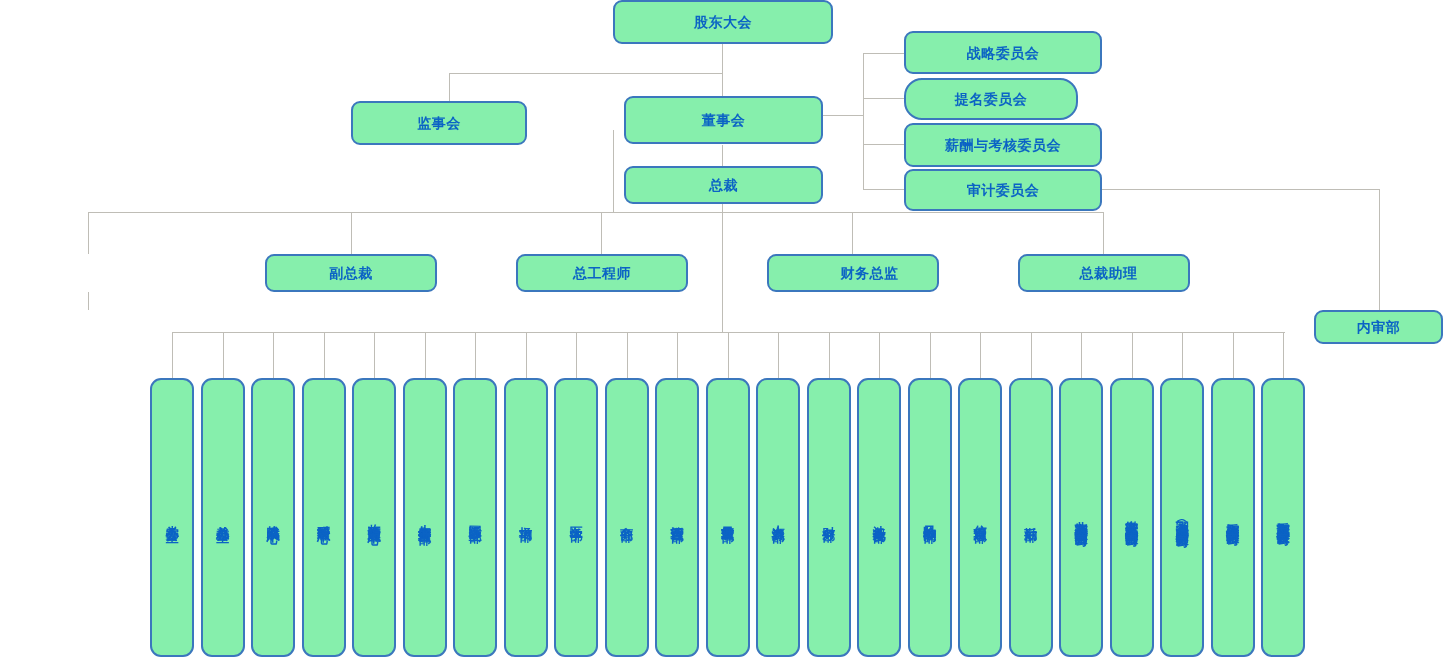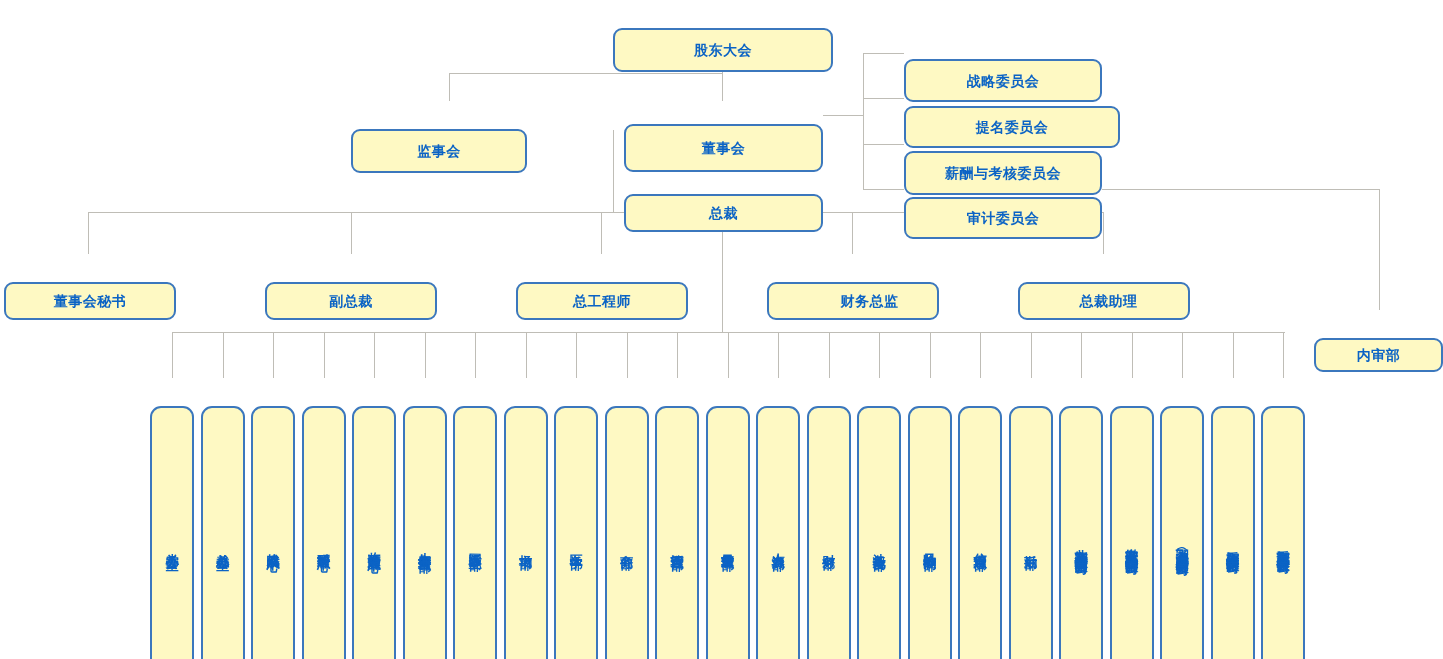--- a/index.html
+++ b/index.html
@@ -17,30 +17,29 @@
     height: 659px;
     background: #ffffff;
     overflow: hidden;
   }
   
   .node {
     position: absolute;
     box-sizing: border-box;
     border: 2px solid #3b77bd;
     border-radius: 9px;
-    background: #fef9c3;
+    background: #86efac;
     color: #0b63c5;
     font-weight: bold;
     display: flex;
     align-items: center;
     justify-content: center;
     text-align: center;
     letter-spacing: 0.5px;
     z-index: 3;
-    margin-top: 28px;
   }
   .node.h {
     font-size: 14px;
     line-height: 1;
   }
   
   .node.v {
     border-radius: 11px;
     font-size: 13px;
     line-height: 1.05;
@@ -103,25 +102,24 @@
 
   <div class="node h" style="left:613px; top:0px; width:220px; height:44px;">股东大会</div>
 
   <div class="node h" style="left:351px; top:101px; width:176px; height:44px;">监事会</div>
 
   <div class="node h" style="left:624px; top:96px; width:199px; height:48px;">董事会</div>
 
   <div class="node h" style="left:624px; top:166px; width:199px; height:38px;">总裁</div>
 
   <div class="node h" style="left:904px; top:31px; width:198px; height:43px;">战略委员会</div>
-  <div class="node h" style="left:904px; top:78px; width:216px; height:42px;">提名委员会</div>
+  <div class="node h" style="left:904px; top:78px; width:174px; height:42px;border-radius:18px;">提名委员会</div>
   <div class="node h" style="left:904px; top:169px; width:198px; height:42px;">审计委员会</div>
   <div class="node h" style="left:904px; top:123px; width:198px; height:44px;">薪酬与考核委员会</div>
 
-  <div class="node h" style="left:4px; top:254px; width:172px; height:38px;">董事会秘书</div>
   <div class="node h" style="left:265px; top:254px; width:172px; height:38px;">副总裁</div>
   <div class="node h" style="left:516px; top:254px; width:172px; height:38px;">总工程师</div>
   <div class="node h" style="left:767px; top:254px; width:172px; height:38px;padding-left:33px;">财务总监</div>
   <div class="node h" style="left:1018px; top:254px; width:172px; height:38px;padding-left:9px;">总裁助理</div>
 
   <div class="node h" style="left:1314px; top:310px; width:129px; height:34px;">内审部</div>
 
   <div id="dept-row">
       <div class="node v" style="left: 150px; top: 378px; width: 44px; height: 279px;">
         <span class="vtext">党委办公室</span>

